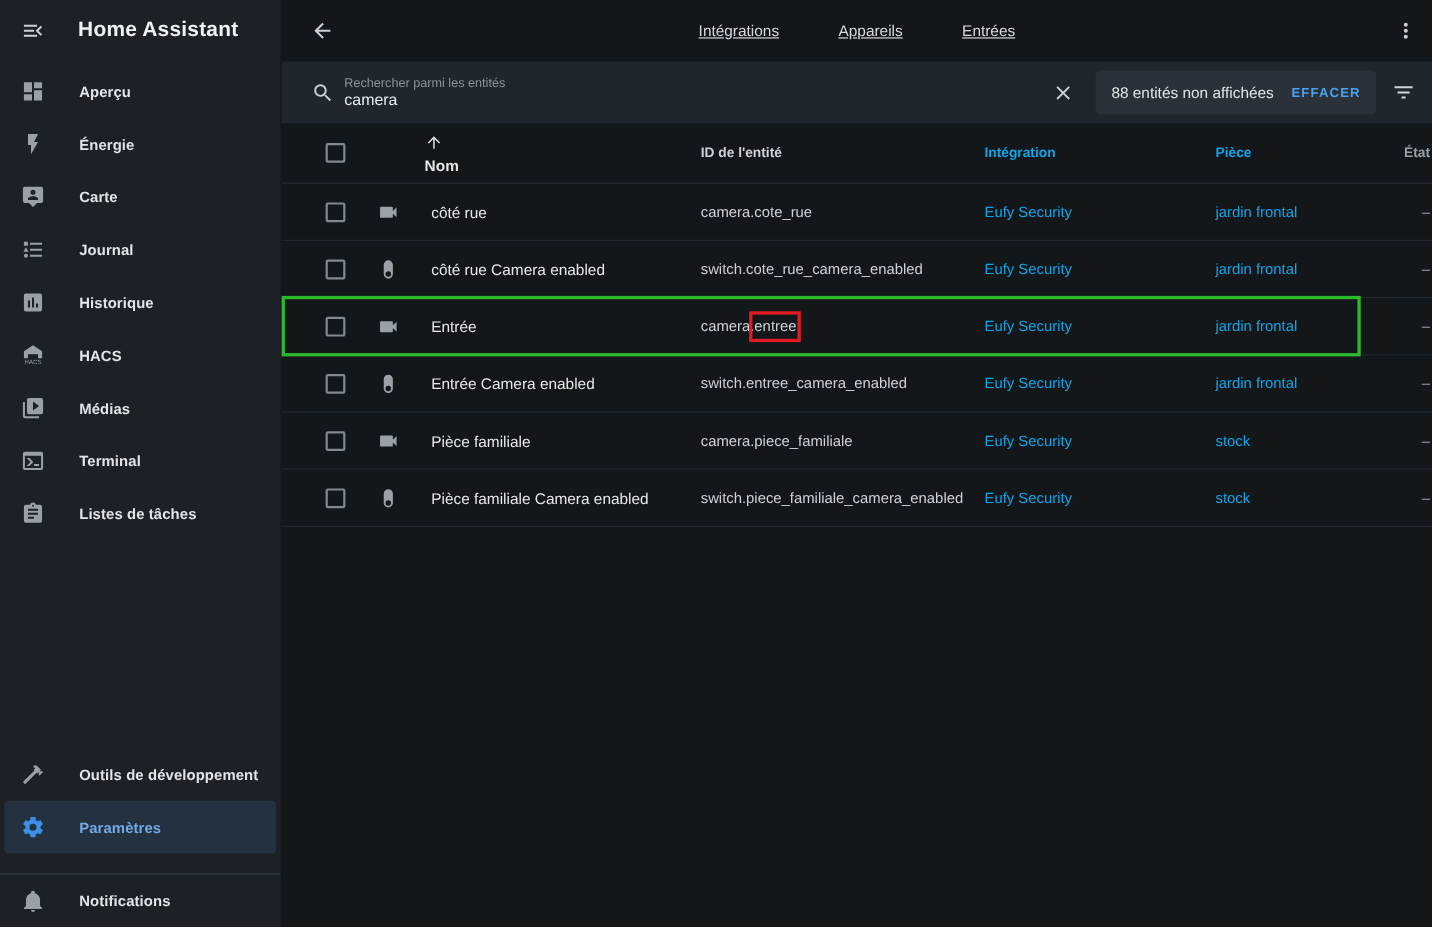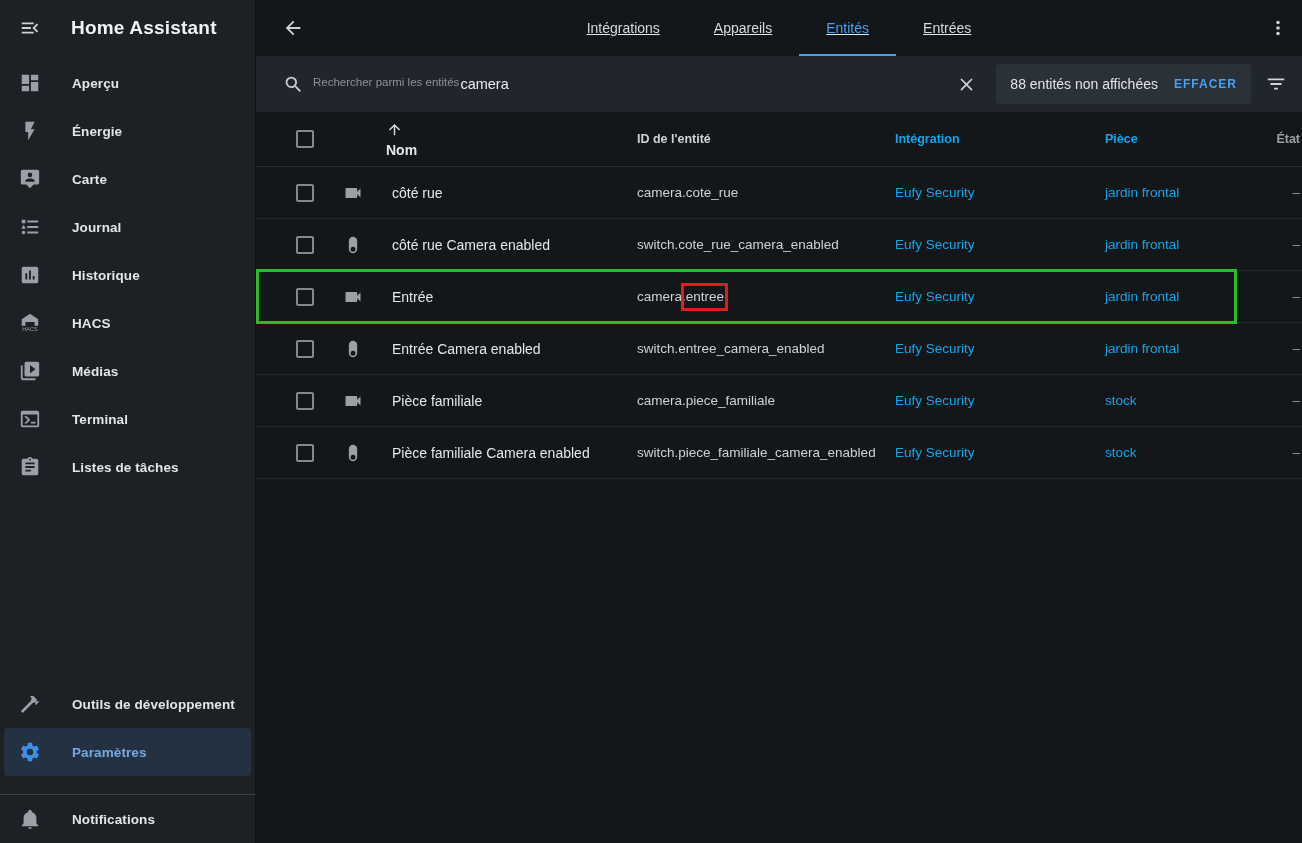--- a/index.html
+++ b/index.html
@@ -49,21 +49,21 @@
   .tab { display:flex; align-items:center; padding:0 27px; font-size:14px; font-weight:500; color:#d6d9dc; cursor:pointer; white-space:nowrap; }
   .tab.active { color:var(--accent,#47a1f1); box-shadow:inset 0 -2px 0 var(--accent,#47a1f1); }
 
   
   .searchbar {
     height:56px; flex-shrink:0; display:flex; align-items:center;
     padding:0 15px 0 27px; background:var(--searchbar-bg,#21262c);
   }
   .search-icon { color:#cdd0d3; display:flex; }
   .search-icon svg { width:21px; height:21px; fill:currentColor; }
-  .search-field { margin-left:9px; display:flex; flex-direction:row; justify-content:space-between; gap:1px; }
+  .search-field { margin-left:9px; display:flex; flex-direction:column; justify-content:space-between; gap:1px; }
   .search-label { font-size:11.5px; color:#8d9297; }
   .search-input {
     background:transparent; border:none; outline:none; padding:0;
     color:#e9ebee; font-size:14.5px; font-family:inherit; width:430px;
   }
   .clear-btn { margin-left:auto; margin-right:19px; color:#ced1d4; }
   .clear-btn svg { width:21px; height:21px; fill:currentColor; }
   .chip {
     height:40px; background:var(--chip-bg,#2b3138); border-radius:4px;
     display:flex; align-items:center; padding:0 6px 0 14px; flex-shrink:0;
@@ -236,21 +236,20 @@
 
     <header class="topbar">
       <span class="icon-btn back-btn">
         <svg viewBox="0 0 24 24">
             <path d="M20,11V13H8L13.5,18.5L12.08,19.92L4.16,12L12.08,4.08L13.5,5.5L8,11H20Z"></path>
           </svg>
       </span>
       <div class="tabs">
         <div class="tab">Intégrations</div>
         <div class="tab">Appareils</div>
-        <div class="tab active">Entités</div>
         <div class="tab">Entrées</div>
       </div>
       <span class="icon-btn kebab-btn">
         <svg viewBox="0 0 24 24">
             <path d="M12,16A2,2 0 0,1 14,18A2,2 0 0,1 12,20A2,2 0 0,1 10,18A2,2 0 0,1 12,16M12,10A2,2 0 0,1 14,12A2,2 0 0,1 12,14A2,2 0 0,1 10,12A2,2 0 0,1 12,10M12,4A2,2 0 0,1 14,6A2,2 0 0,1 12,8A2,2 0 0,1 10,6A2,2 0 0,1 12,4Z"></path>
           </svg>
       </span>
     </header>
 
     <div class="searchbar">

